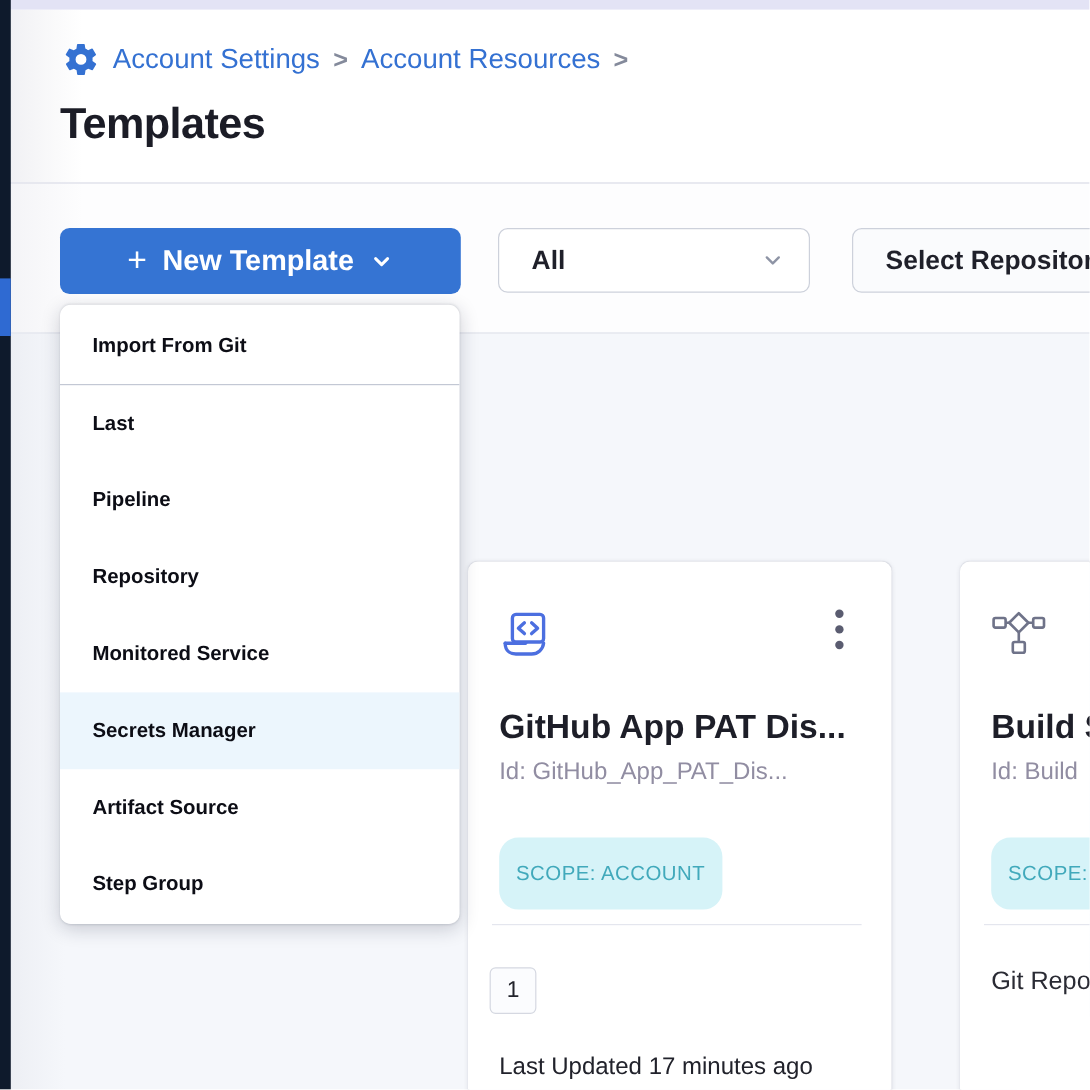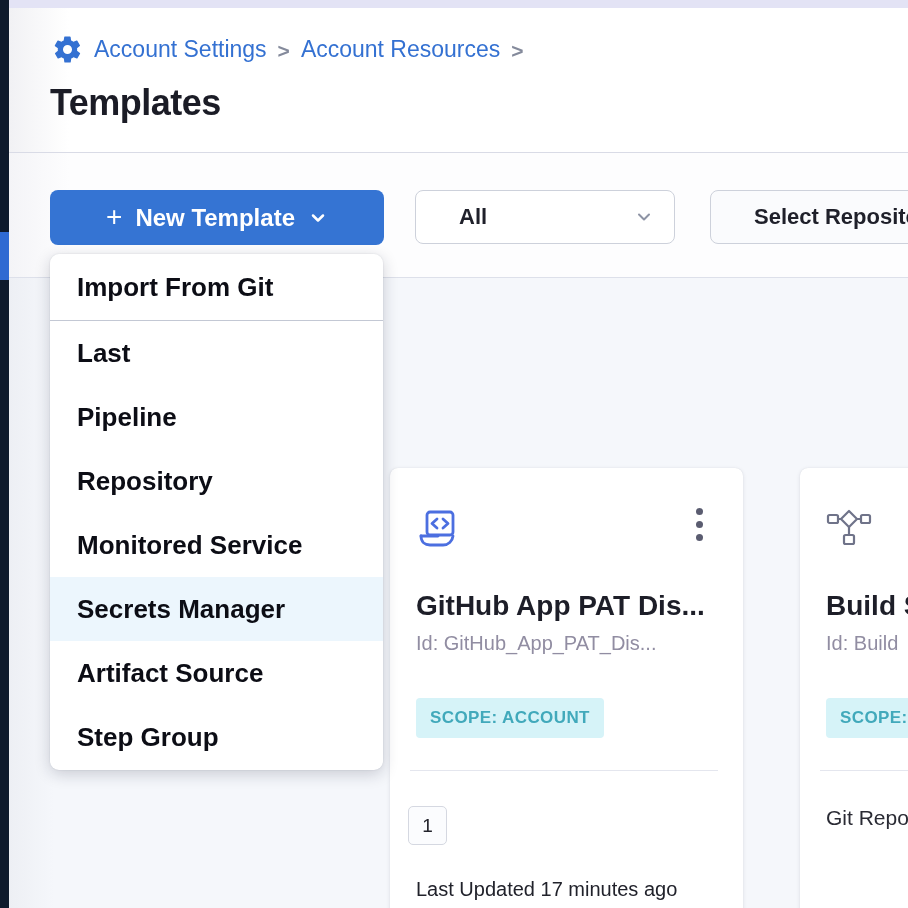--- a/index.html
+++ b/index.html
@@ -29,21 +29,21 @@
   .toolbar { position:absolute; left:9px; top:153px; width:899px; height:124px;
              background:linear-gradient(90deg,#f4f4f7 0px,#fdfdfe 60px); }
   .btn-new { position:absolute; left:41px; top:37px; width:334px; height:55px;
              background:var(--primary,#3574d3); border:none; border-radius:8px; color:#fff;
              display:flex; align-items:center; justify-content:center; gap:13px;
              font-size:24px; font-weight:700; font-family:inherit; cursor:pointer; }
   .plus-glyph { font-size:28px; font-weight:400; line-height:1; transform:translateY(-1px); }
   .chev { width:20px; height:20px; }
   .select-box { position:absolute; top:37px; height:54px; background:#fff; border:1px solid #cdd1db;
                 border-radius:8px; display:flex; align-items:center; justify-content:space-between;
-                padding:0 20px 0 43px; font-size:22px; font-weight:600; color:#1f202a; cursor:pointer; }
+                padding:0 20px 0 27px; font-size:22px; font-weight:600; color:#1f202a; cursor:pointer; }
   #select-type { left:406px; width:260px; }
   #select-repo { left:701px; width:262px; background:#fafbfd; }
 
   
   .content { position:absolute; left:9px; top:278px; width:899px; height:630px;
              background:linear-gradient(90deg,#edeff4 0px,#f5f7fb 45px); }
 
   .card { position:absolute; top:190px; background:#ffffff; border-radius:8px;
           box-shadow:0 1px 4px rgba(25,30,60,.10), 0 0 1px rgba(25,30,60,.12); cursor:pointer; }
   #card-1 { left:381px; width:353px; height:490px; }
@@ -52,36 +52,36 @@
   .card-icon { position:absolute; left:26px; top:40px; }
   .kebab { position:absolute; right:36px; top:36px; display:flex; flex-direction:column; gap:6px;
            padding:4px; cursor:pointer; }
   .kebab i { width:7px; height:7px; border-radius:50%; background:#5a5c70; display:block; }
 
   .card-title { position:absolute; left:26px; top:122px; font-size:28px; font-weight:700;
                 color:#1d1e28; white-space:nowrap; }
   .card-id { position:absolute; left:26px; top:164px; font-size:20px; color:#918da2; white-space:nowrap;text-align:center; }
   .scope-badge { position:absolute; left:26px; top:230px; display:inline-block;
                  background:var(--badge-bg,#d6f3f8); color:var(--badge-text,#41a9bb);
-                 font-size:17px; font-weight:700; letter-spacing:.4px;
-                 padding:10px 14px; border-radius:4px; white-space:nowrap; }
+                 font-size:17px; font-weight:400; letter-spacing:.4px;
+                 padding:20px 14px; border-radius:16px; white-space:nowrap; }
   .card-divider { position:absolute; left:20px; right:25px; top:302px; height:1px; background:#e4e6ee; }
   .version-chip { position:absolute; left:18px; top:338px; width:39px; height:39px;
                   border:1px solid #d5d8e1; border-radius:5px; background:#fbfcfe;
                   display:flex; align-items:center; justify-content:center;
                   font-size:19px; color:#22232b; }
   .last-updated { position:absolute; left:26px; top:410px; font-size:20px; color:#21222b; white-space:nowrap; }
   .git-repo { position:absolute; left:26px; top:338px; font-size:21px; color:#2a2b34; white-space:nowrap; }
 
   
   .menu { position:absolute; left:50px; top:254px; width:333px; background:#ffffff; border-radius:9px;
           box-shadow:0 4px 16px rgba(20,24,50,.20), 0 0 2px rgba(20,24,50,.12); z-index:30;
           overflow:hidden; padding:1px 0; }
   .menu-item { height:64px; display:flex; align-items:center; padding-left:27px;
-               font-size:26px; font-weight:600; color:#0c0d15; cursor:pointer; white-space:nowrap; }
+               font-size:17px; font-weight:600; color:#0c0d15; cursor:pointer; white-space:nowrap; }
   .menu-item.first { border-bottom:1px solid #c3c8d4; height:66px; }
   .menu-item.highlight { background:var(--menu-highlight,#ecf6fd); }
 </style>
 </head>
 <body>
 
 <div class="header">
   <div class="breadcrumb">
     <svg class="gear" viewBox="0 0 24 24">
       <path fill="#3471d2" d="M19.4 13c.04-.32.07-.65.07-1s-.03-.68-.07-1l2.1-1.65a.5.5 0 0 0 .12-.64l-2-3.46a.5.5 0 0 0-.6-.22l-2.49 1a7.3 7.3 0 0 0-1.73-1l-.38-2.65A.5.5 0 0 0 13.93 2h-4a.5.5 0 0 0-.5.42l-.38 2.65c-.62.26-1.2.6-1.73 1l-2.48-1a.5.5 0 0 0-.61.22l-2 3.46a.5.5 0 0 0 .12.64L4.55 11c-.04.32-.07.65-.07 1s.03.68.07 1l-2.1 1.65a.5.5 0 0 0-.12.64l2 3.46c.14.24.42.33.6.22l2.5-1c.52.4 1.1.74 1.72 1l.38 2.65c.04.24.25.42.5.42h4c.25 0 .46-.18.5-.42l.38-2.65c.62-.26 1.2-.6 1.73-1l2.49 1c.23.1.47 0 .6-.22l2-3.46a.5.5 0 0 0-.12-.64L19.4 13zM12 15.5A3.5 3.5 0 1 1 12 8.5a3.5 3.5 0 0 1 0 7z"></path>

